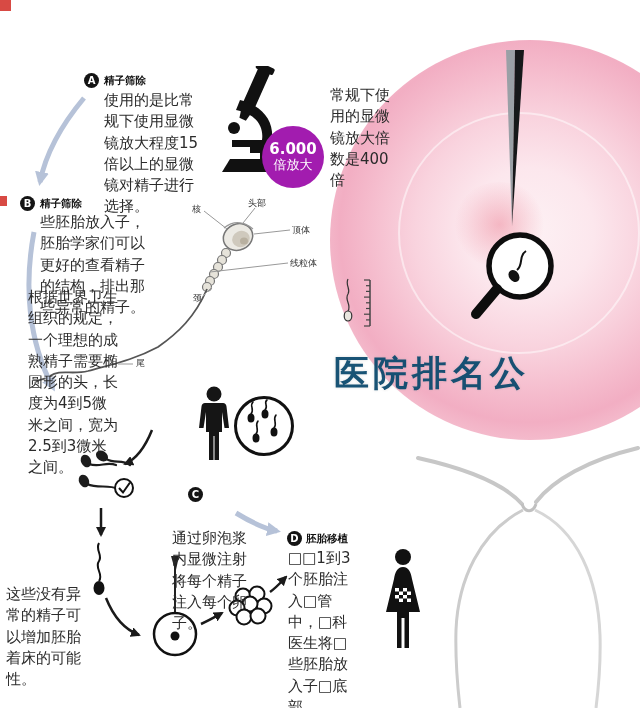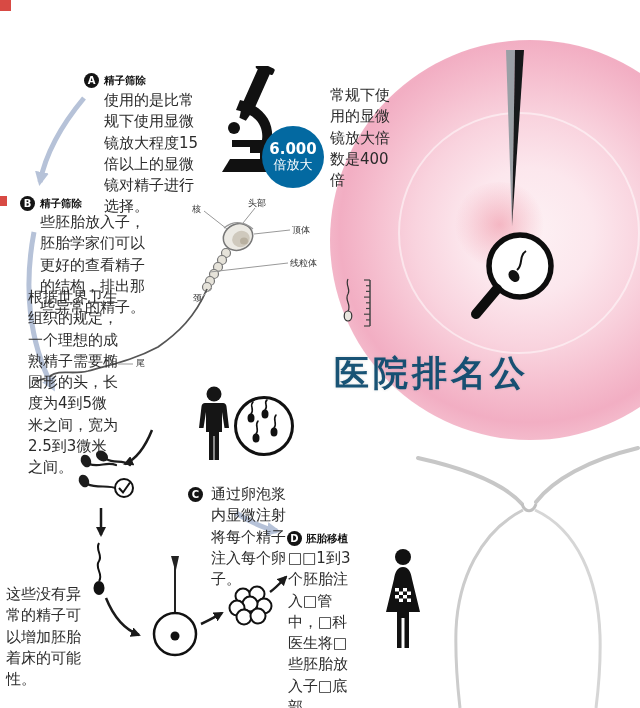--- a/index.html
+++ b/index.html
@@ -12,21 +12,21 @@
          font-size:10px;font-weight:bold;display:flex;align-items:center;justify-content:center;z-index:6;}
   .lbl{position:absolute;font-size:9px;color:#333;white-space:nowrap;}
   
   .egg{left:330px;top:40px;width:400px;height:400px;border-radius:50%;z-index:1;
     background:radial-gradient(circle at 50% 48%, #fdf1f4 0%, #fce7ed 22%, #f9d3de 40%,
       #f5bccd 56%, #f2aec3 66%, #f5c2d1 76%, rgba(250,224,233,0.55) 86%, rgba(255,255,255,0) 97%);}
   .egg-spot{left:452px;top:182px;width:95px;height:85px;border-radius:50%;z-index:1;
     background:radial-gradient(circle, rgba(236,130,150,0.5), rgba(236,130,150,0) 70%);}
   .egg-inner{left:398px;top:112px;width:238px;height:238px;border-radius:50%;z-index:1;
     border:2px solid rgba(255,255,255,0.5);}
-  .mag-badge{left:262px;top:126px;width:62px;height:62px;border-radius:50%;background:#0369a1;z-index:7;
+  .mag-badge{left:262px;top:126px;width:62px;height:62px;border-radius:50%;background:#a21caf;z-index:7;
     color:#fff;display:flex;flex-direction:column;align-items:center;justify-content:center;}
   .mag-badge .num{font-size:15px;font-weight:bold;line-height:1.1;}
   .mag-badge .unit{font-size:13px;line-height:1.2;}
   .watermark{left:334px;top:350px;z-index:9;font-size:35px;font-weight:bold;letter-spacing:4px;
     color:#0c4a6e;opacity:.95;text-shadow:0 0 3px rgba(150,150,150,0.35);white-space:nowrap;}
   .corner-mark{left:0;top:0;width:11px;height:11px;background:#d84a44;z-index:10;}
   .corner-mark2{left:0;top:196px;width:7px;height:10px;background:#d84a44;z-index:10;}
   svg{display:block;}
   .ico{position:absolute;z-index:5;}
   .z2{z-index:2;} .z3{z-index:3;} .z4{z-index:4;}
@@ -216,21 +216,21 @@
   <div class="badge" style="left:188px;top:487px;">C</div>
   <div class="badge" style="left:287px;top:531px;">D</div>
 
   <div class="title" style="left:104px;top:74px;z-index:6;">精子筛除</div>
   <div class="txt" style="left:104px;top:90px;width:100px;z-index:6;">使用的是比常规下使用显微镜放大程度15倍以上的显微镜对精子进行选择。</div>
 
   <div class="title" style="left:40px;top:197px;z-index:6;">精子筛除</div>
   <div class="txt" style="left:40px;top:212px;width:108px;z-index:6;">些胚胎放入子，胚胎学家们可以更好的查看精子的结构，排出那些异常的精子。</div>
   <div class="txt" style="left:28px;top:287px;width:92px;z-index:6;">根据世界卫生组织的规定，一个理想的成熟精子需要椭圆形的头，长度为4到5微米之间，宽为2.5到3微米之间。</div>
 
-  <div class="txt" style="left:172px;top:484px;width:78px;z-index:6;margin-left:39px;">通过卵泡浆内显微注射将每个精子注入每个卵子。</div>
+  <div class="txt" style="left:172px;top:528px;width:78px;z-index:6;">通过卵泡浆内显微注射将每个精子注入每个卵子。</div>
 
   <div class="title" style="left:306px;top:532px;z-index:6;">胚胎移植</div>
   <div class="txt" style="left:288px;top:548px;width:72px;z-index:6;">□□1到3个胚胎注入□管中，□科医生将□些胚胎放入子□底部。</div>
 
   <div class="txt" style="left:330px;top:85px;width:60px;z-index:6;">常规下使用的显微镜放大倍数是400倍</div>
 
   <div class="txt" style="left:6px;top:584px;width:88px;z-index:6;">这些没有异常的精子可以增加胚胎着床的可能性。</div>
 
   <div class="lbl" style="left:192px;top:203px;">核</div>
   <div class="lbl" style="left:248px;top:197px;text-align:center;">头部</div>

